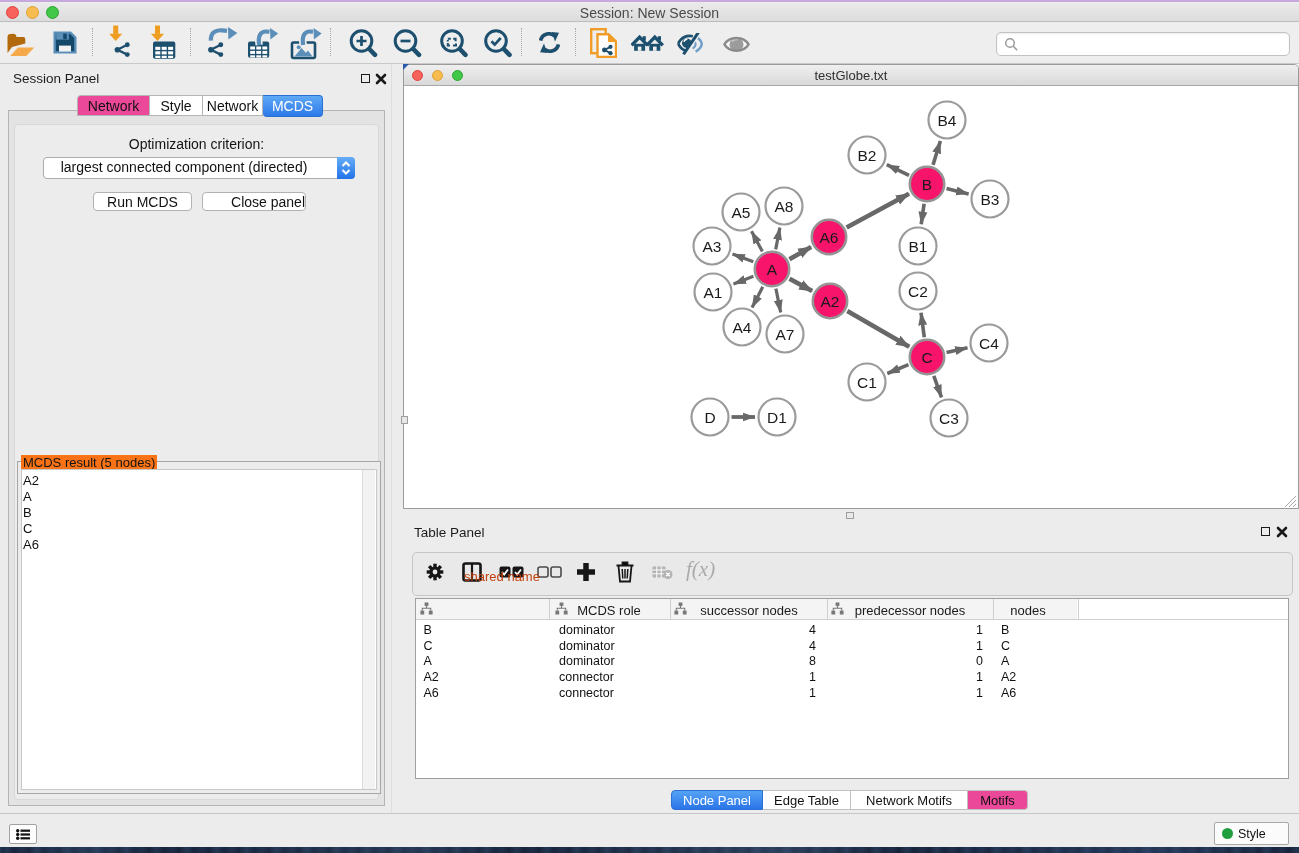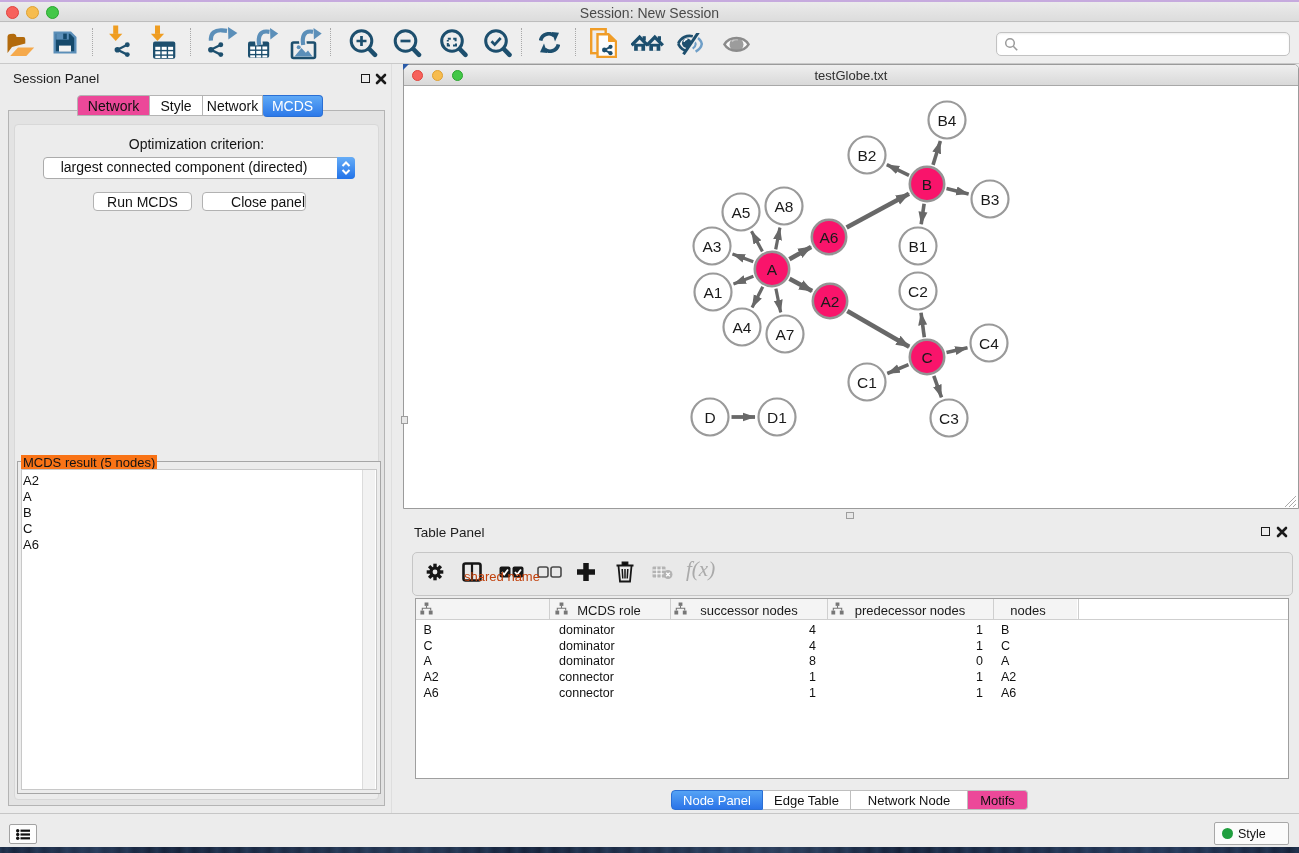--- a/index.html
+++ b/index.html
@@ -423,21 +423,21 @@
 <div class="abs" style="left:884px;top:670.1px;width:99px;text-align:right;font-size:12.5px;">1</div>
 <div class="abs" style="left:1001px;top:670.1px;font-size:12.5px;">A2</div>
 <div class="abs" style="left:423.5px;top:685.8px;font-size:12.5px;">A6</div>
 <div class="abs" style="left:559px;top:685.8px;font-size:12.5px;">connector</div>
 <div class="abs" style="left:716px;top:685.8px;width:100px;text-align:right;font-size:12.5px;">1</div>
 <div class="abs" style="left:884px;top:685.8px;width:99px;text-align:right;font-size:12.5px;">1</div>
 <div class="abs" style="left:1001px;top:685.8px;font-size:12.5px;">A6</div>
 
 <div class="abs" style="left:671px;top:790px;width:92px;height:20px;background:linear-gradient(#55a3f5,#2b74e8);border:1px solid #2a6fd4;border-radius:4px 0 0 4px;line-height:19px;text-align:center;font-size:13px;color:#fff;">Node Panel</div>
 <div class="abs" style="left:763px;top:790px;width:88px;height:20px;background:#fff;border:1px solid #bfbfbf;border-left:none;line-height:19px;text-align:center;font-size:13px;">Edge Table</div>
-<div class="abs" style="left:851px;top:790px;width:117px;height:20px;background:#fff;border:1px solid #bfbfbf;border-left:none;line-height:19px;text-align:center;font-size:13px;">Network Node</div>
+<div class="abs" style="left:851px;top:790px;width:117px;height:20px;background:#fff;border:1px solid #bfbfbf;border-left:none;line-height:19px;text-align:center;font-size:13px;">Network Motifs</div>
 <div class="abs" style="left:968px;top:790px;width:60px;height:20px;background:#ec4899;border:1px solid #bfbfbf;border-left:none;border-radius:0 4px 4px 0;line-height:19px;text-align:center;font-size:13px;">Motifs</div>
 
 <div class="abs" style="left:0;top:813px;width:1299px;height:34px;background:#ececec;border-top:1px solid #c6c6c6;"></div>
 <div class="abs" style="left:9px;top:824px;width:28px;height:20px;background:#fdfdfd;border:1px solid #a2a2a2;border-radius:2px;"></div>
 <svg class="abs" style="left:16px;top:829px;" width="14" height="11" viewBox="0 0 14 11">
     <g fill="#111">
       <circle cx="1.7" cy="1.7" r="1.7"></circle>
       <circle cx="1.7" cy="5.5" r="1.7"></circle>
       <circle cx="1.7" cy="9.3" r="1.7"></circle>
       <rect x="4.5" y="0.6" width="9.5" height="2.2"></rect>

